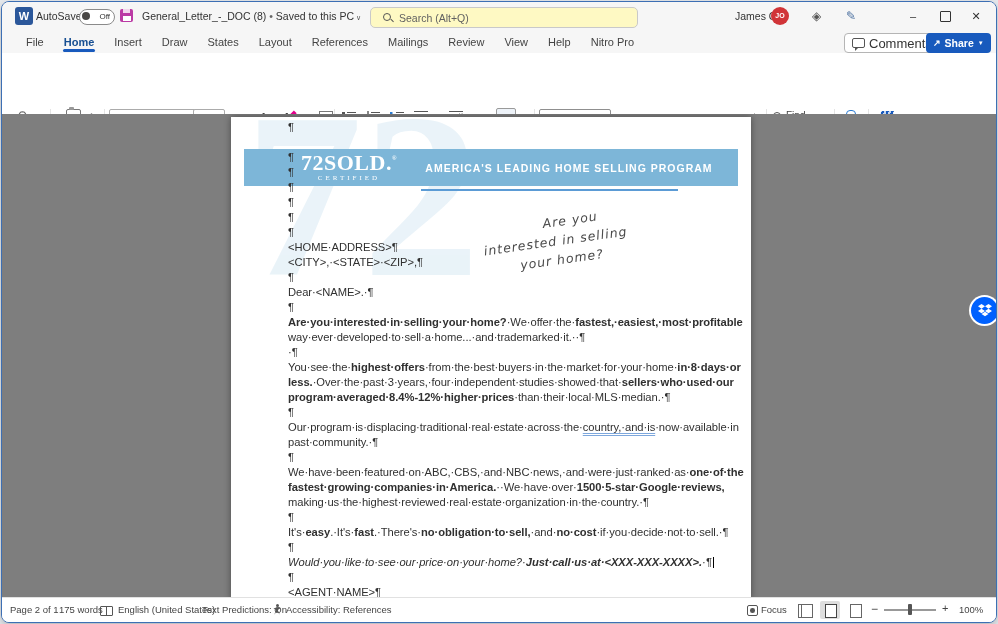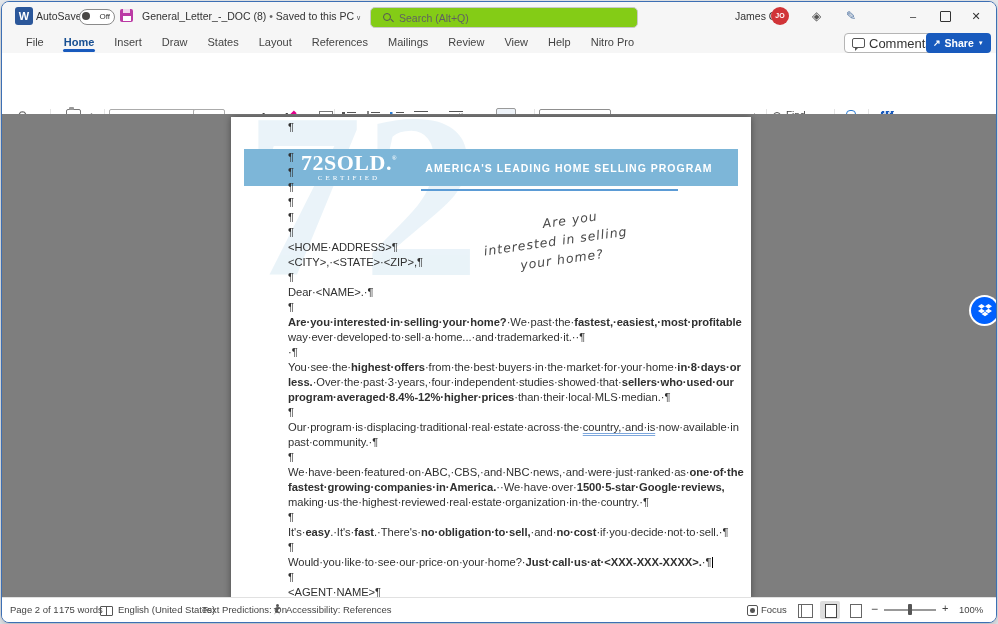--- a/index.html
+++ b/index.html
@@ -7,21 +7,21 @@
   .window{position:absolute;left:1px;top:1px;width:994px;height:620px;background:#f7f7f7;border:1.5px solid #3d6fb4;border-radius:8px;overflow:hidden;box-shadow:0 3px 10px rgba(0,0,0,.25)}
   
   .titlebar{position:absolute;left:0;top:0;right:0;height:28px;background:#f6f6f6;font-size:10.5px;color:#333}
   .wlogo{position:absolute;left:13px;top:5px;width:18px;height:18px;background:#2b579a;border-radius:3px;color:#fff;font-weight:700;font-size:11px;text-align:center;line-height:18px}
   .toggle{position:absolute;left:77px;top:7px;width:34px;height:14px;border:1px solid #8a8a8a;border-radius:8px;background:#fff}
   .toggle .knob{position:absolute;left:2px;top:2px;width:8px;height:8px;border-radius:50%;background:#484644}
   .toggle .tlabel{position:absolute;right:4px;top:1.5px;font-size:8px;color:#333}
   .saveicon{position:absolute;left:118px;top:7px;width:13px;height:13px;background:#bb3aa5;border-radius:2px}
   .saveicon:before{content:"";position:absolute;left:3px;top:0;width:7px;height:4px;background:#f2d7ee}
   .saveicon:after{content:"";position:absolute;left:2.5px;bottom:1px;width:8px;height:5px;background:#fff}
-  .searchbox{position:absolute;left:368px;top:5px;width:266px;height:19px;background:#84cc16;border:1px solid #c9c9c9;border-radius:5px;color:#616161}
+  .searchbox{position:absolute;left:368px;top:5px;width:266px;height:19px;background:#fef9c3;border:1px solid #c9c9c9;border-radius:5px;color:#616161}
   .avatar{position:absolute;left:769px;top:5px;width:18px;height:18px;border-radius:50%;background:#d13438;color:#fff;font-size:7px;font-weight:700;text-align:center;line-height:18px}
   .winbtn{position:absolute;top:6px;width:16px;height:16px;color:#333;font-size:11px;text-align:center;line-height:16px}
   .maxbox{position:absolute;top:9px;width:9px;height:9px;border:1.2px solid #333;border-radius:1px}
   
   .tabrow{position:absolute;left:0;top:28px;right:0;height:23px;background:#f6f6f6;display:flex;align-items:center;padding-left:14px;font-size:11px;color:#444}
   .tab{padding:0 10px;height:100%;display:flex;align-items:center;position:relative;cursor:default}
   .tab.active{color:#174f92;font-weight:600}
   .tab.active:after{content:"";position:absolute;left:9px;right:9px;bottom:1px;height:3px;background:#185abd;border-radius:2px}
   .commentsbtn{position:absolute;left:842px;top:31px;height:18px;border:1px solid #b5b5b5;border-radius:4px;background:#fff;display:flex;align-items:center;gap:4px;padding:0 7px;font-size:13px;color:#333}
   .sharebtn{position:absolute;left:924px;top:31px;height:20px;border-radius:4px;background:#185abd;display:flex;align-items:center;gap:4px;padding:0 7px;font-size:10.5px;color:#fff;font-weight:600}
@@ -273,37 +273,37 @@
           <div class="doc-line" style="top: 48px;"><span>¶</span></div>
           <div class="doc-line" style="top: 63px;"><span>¶</span></div>
           <div class="doc-line" style="top: 78px;"><span>¶</span></div>
           <div class="doc-line" style="top: 93px;"><span>¶</span></div>
           <div class="doc-line" style="top: 108px;"><span>¶</span></div>
           <div class="doc-line" style="top: 123px;"><span>&lt;HOME·ADDRESS&gt;¶</span></div>
           <div class="doc-line" style="top: 138px;"><span>&lt;CITY&gt;,·&lt;STATE&gt;·&lt;ZIP&gt;,¶</span></div>
           <div class="doc-line" style="top: 153px;"><span>¶</span></div>
           <div class="doc-line" style="top: 168px;"><span>Dear·&lt;NAME&gt;.·¶</span></div>
           <div class="doc-line" style="top: 183px;"><span>¶</span></div>
-          <div class="doc-line" style="top: 198px;"><span class="bold">Are·you·interested·in·selling·your·home?</span><span>·We·past·the·</span><span class="bold">fastest,·easiest,·most·profitable</span></div>
+          <div class="doc-line" style="top: 198px;"><span class="bold">Are·you·interested·in·selling·your·home?</span><span>·We·offer·the·</span><span class="bold">fastest,·easiest,·most·profitable</span></div>
           <div class="doc-line" style="top: 213px;"><span>way·ever·developed·to·sell·a·home...·and·trademarked·it.··¶</span></div>
           <div class="doc-line" style="top: 228px;"><span>·¶</span></div>
           <div class="doc-line" style="top: 243px;"><span>You·see·the·</span><span class="bold">highest·offers</span><span>·from·the·best·buyers·in·the·market·for·your·home·</span><span class="bold">in·8·days·or</span></div>
           <div class="doc-line" style="top: 258px;"><span class="bold">less.</span><span>·Over·the·past·3·years,·four·independent·studies·showed·that·</span><span class="bold">sellers·who·used·our</span></div>
           <div class="doc-line" style="top: 273px;"><span class="bold">program·averaged·8.4%-12%·higher·prices</span><span>·than·their·local·MLS·median.·¶</span></div>
           <div class="doc-line" style="top: 288px;"><span>¶</span></div>
           <div class="doc-line" style="top: 303px;"><span>Our·program·is·displacing·traditional·real·estate·across·the·</span><span class="grammar">country,·and·is</span><span>·now·available·in</span></div>
           <div class="doc-line" style="top: 318px;"><span>past·community.·¶</span></div>
           <div class="doc-line" style="top: 333px;"><span>¶</span></div>
           <div class="doc-line" style="top: 348px;"><span>We·have·been·featured·on·ABC,·CBS,·and·NBC·news,·and·were·just·ranked·as·</span><span class="bold">one·of·the</span></div>
           <div class="doc-line" style="top: 363px;"><span class="bold">fastest·growing·companies·in·America.</span><span>··We·have·over·</span><span class="bold">1500·5-star·Google·reviews,</span></div>
           <div class="doc-line" style="top: 378px;"><span>making·us·the·highest·reviewed·real·estate·organization·in·the·country.·¶</span></div>
           <div class="doc-line" style="top: 393px;"><span>¶</span></div>
           <div class="doc-line" style="top: 408px;"><span>It's·</span><span class="bold">easy</span><span>.·It's·</span><span class="bold">fast</span><span>.·There's·</span><span class="bold">no·obligation·to·sell,</span><span>·and·</span><span class="bold">no·cost</span><span>·if·you·decide·not·to·sell.·¶</span></div>
           <div class="doc-line" style="top: 423px;"><span>¶</span></div>
-          <div class="doc-line" style="top: 438px;"><span>Would·you·like·to·see·our·price·on·your·home?·</span><span class="bold">Just·call·us·at·&lt;XXX-XXX-XXXX&gt;.</span><span>·¶</span><span class="caret"></span></div>
+          <div class="doc-line" style="top: 438px; font-style: italic;"><span>Would·you·like·to·see·our·price·on·your·home?·</span><span class="bold">Just·call·us·at·&lt;XXX-XXX-XXXX&gt;.</span><span>·¶</span><span class="caret"></span></div>
           <div class="doc-line" style="top: 453px;"><span>¶</span></div>
           <div class="doc-line" style="top: 468px;"><span>&lt;AGENT·NAME&gt;¶</span></div>
         </div>
     </div>
   </div>
 
   <div class="dropbox">
     <svg width="14" height="13" viewBox="0 0 24 22">
         <path fill="#fff" d="M6 0l6 3.9L6 7.8 0 3.9zM18 0l6 3.9-6 3.9-6-3.9zM0 11.7l6-3.9 6 3.9-6 3.9zM18 7.8l6 3.9-6 3.9-6-3.9zM6 16.9l6-3.9 6 3.9L12 21z"></path>
       </svg>

